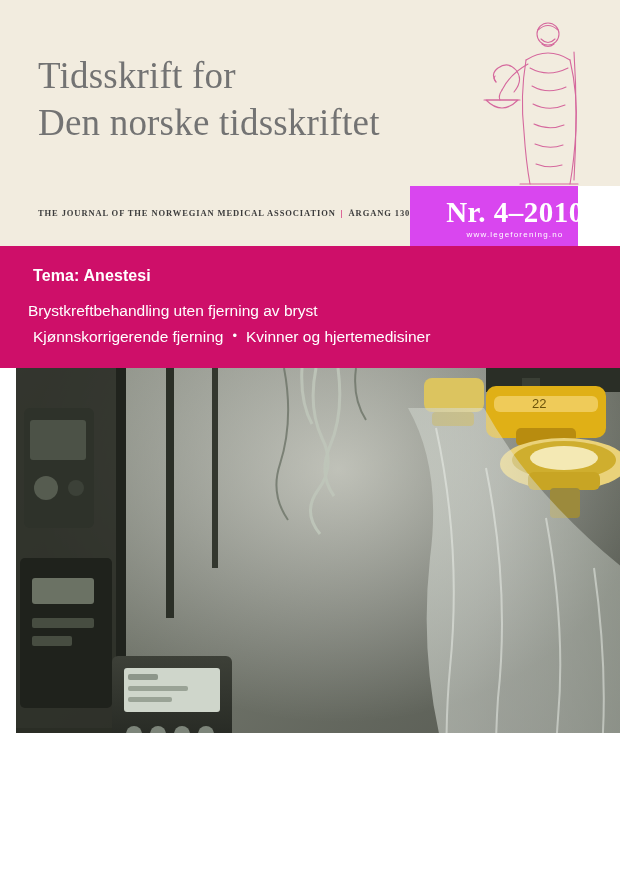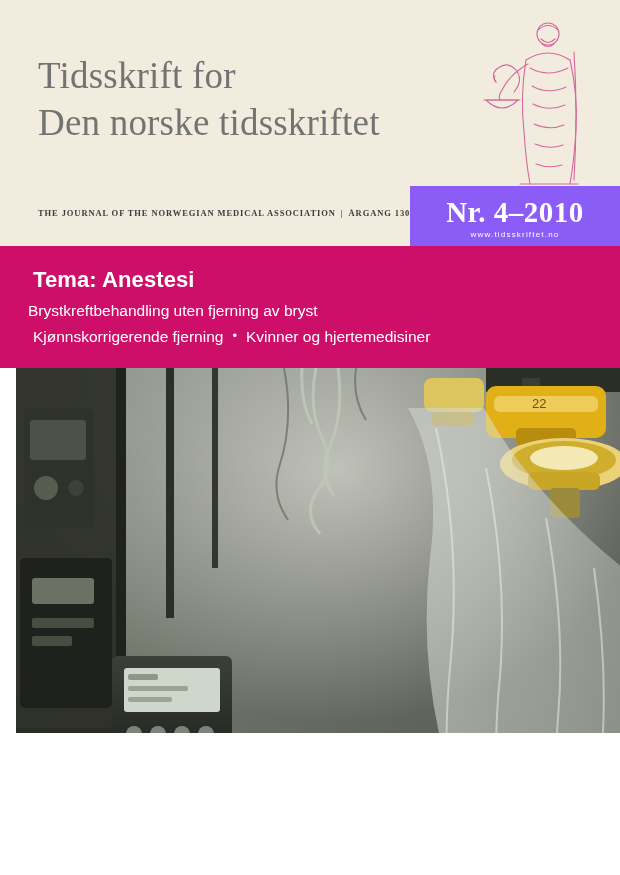--- a/index.html
+++ b/index.html
@@ -57,23 +57,23 @@
   .infoband-left {
     position: absolute;
     left: 0; top: 0;
     width: 410px;
     height: 60px;
     background: #f2ecdf;
   }
   .infoband-right {
     position: absolute;
     left: 410px; top: 0;
-    width: 210px;
+    width: 168px;
     height: 60px;
-    background: #8b5cf6;
+    background: #d946ef;
   }
   .journal-line {
     position: absolute;
     left: 38px;
     top: 22px;
     font-size: 8.5px;
     letter-spacing: 0.9px;
     color: #3c3c3c;
     font-weight: bold;
     text-transform: uppercase;
@@ -112,21 +112,21 @@
     left: 0; top: 246px;
     width: 620px;
     height: 122px;
     background: #ce0f69;
     color: #ffffff;
   }
   .tema {
     position: absolute;
     left: 33px;
     top: 21px;
-    font-size: 22px;
+    font-size: 16px;
     font-weight: bold;
     letter-spacing: 0.1px;
   }
   .subline1 {
     position: absolute;
     left: 28px;
     top: 56px;
     font-size: 15.5px;
   }
   .subline2 {
@@ -196,21 +196,21 @@
       </g>
     </svg>
   </div>
 
   <div class="infoband">
     <div class="infoband-left">
       <div class="journal-line"><span>THE JOURNAL OF THE NORWEGIAN MEDICAL ASSOCIATION</span><span class="journal-sep">|</span><span>ÅRGANG 130</span></div>
     </div>
     <div class="infoband-right">
       <div class="issue-number">Nr. 4–2010</div>
-      <div class="website">www.tidsskriftet.no</div>
+      <div class="website">www.legeforening.no</div>
     </div>
   </div>
 
   <div class="headline-block">
     <div class="tema">Tema: Anestesi</div>
     <div class="subline1">Brystkreftbehandling uten fjerning av bryst</div>
     <div class="subline2"><span>Kjønnskorrigerende fjerning</span><span class="bullet-dot">•</span><span>Kvinner og hjertemedisiner</span></div>
   </div>
 
   <div class="photo" title="">

